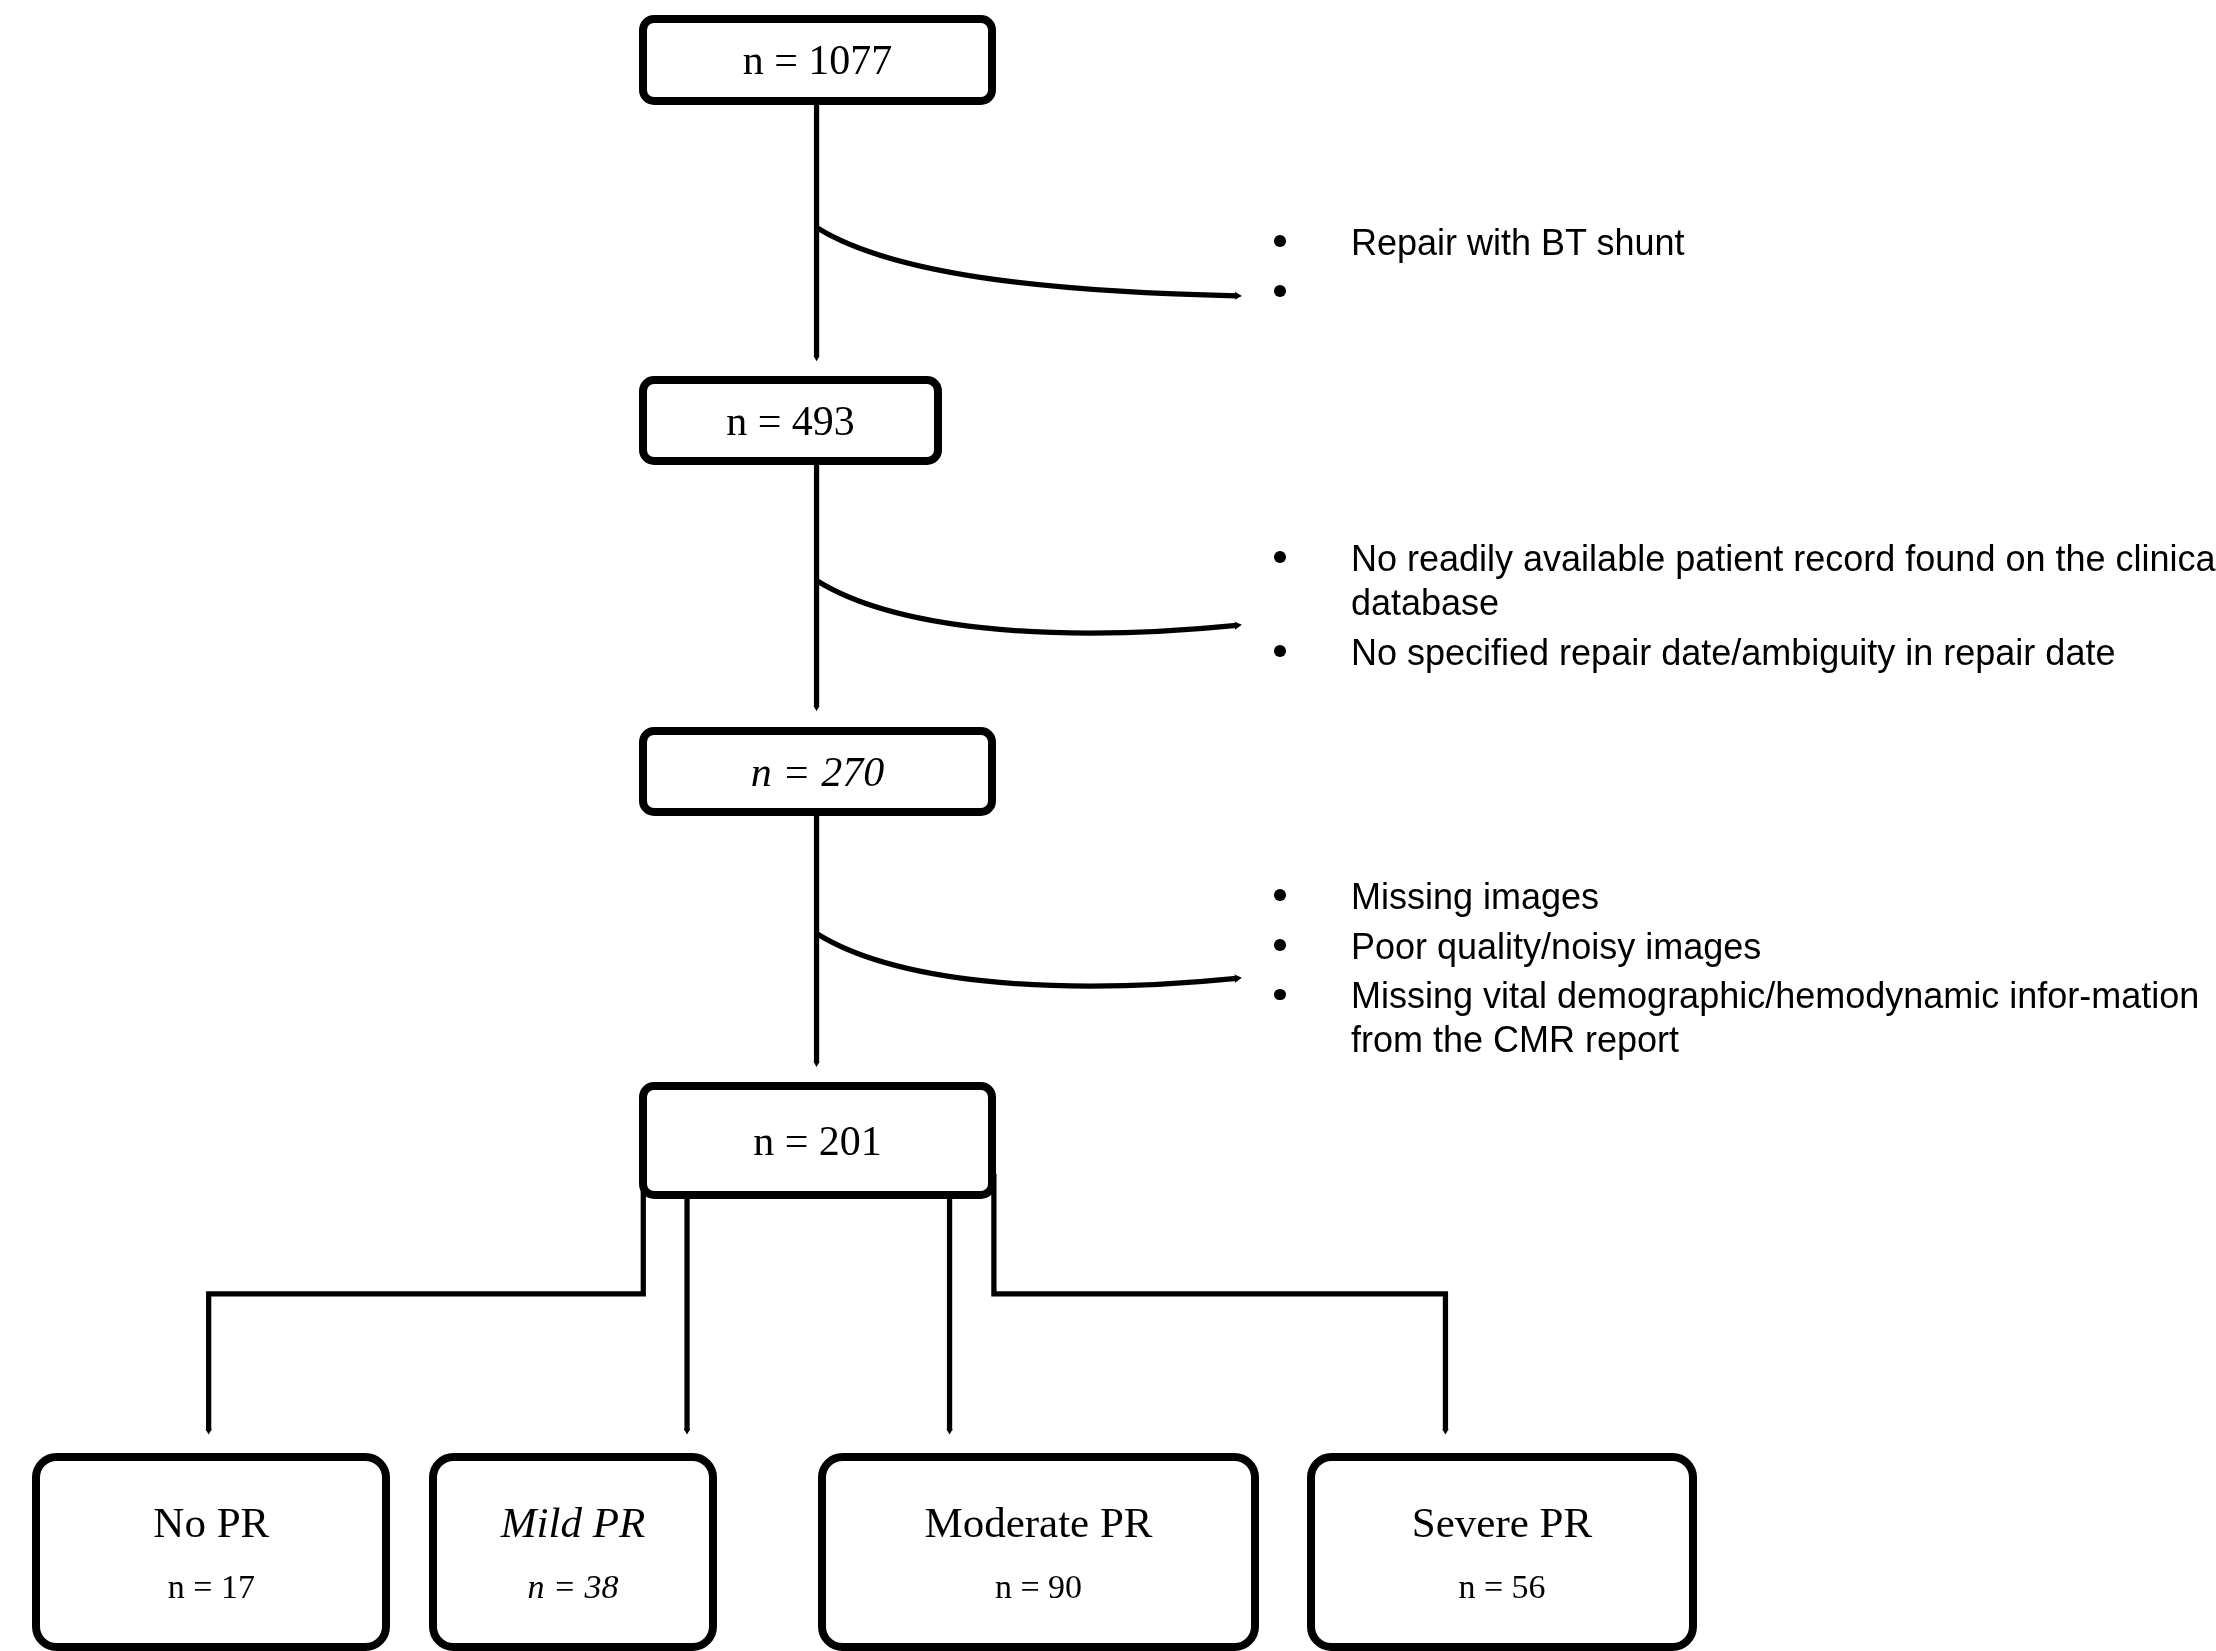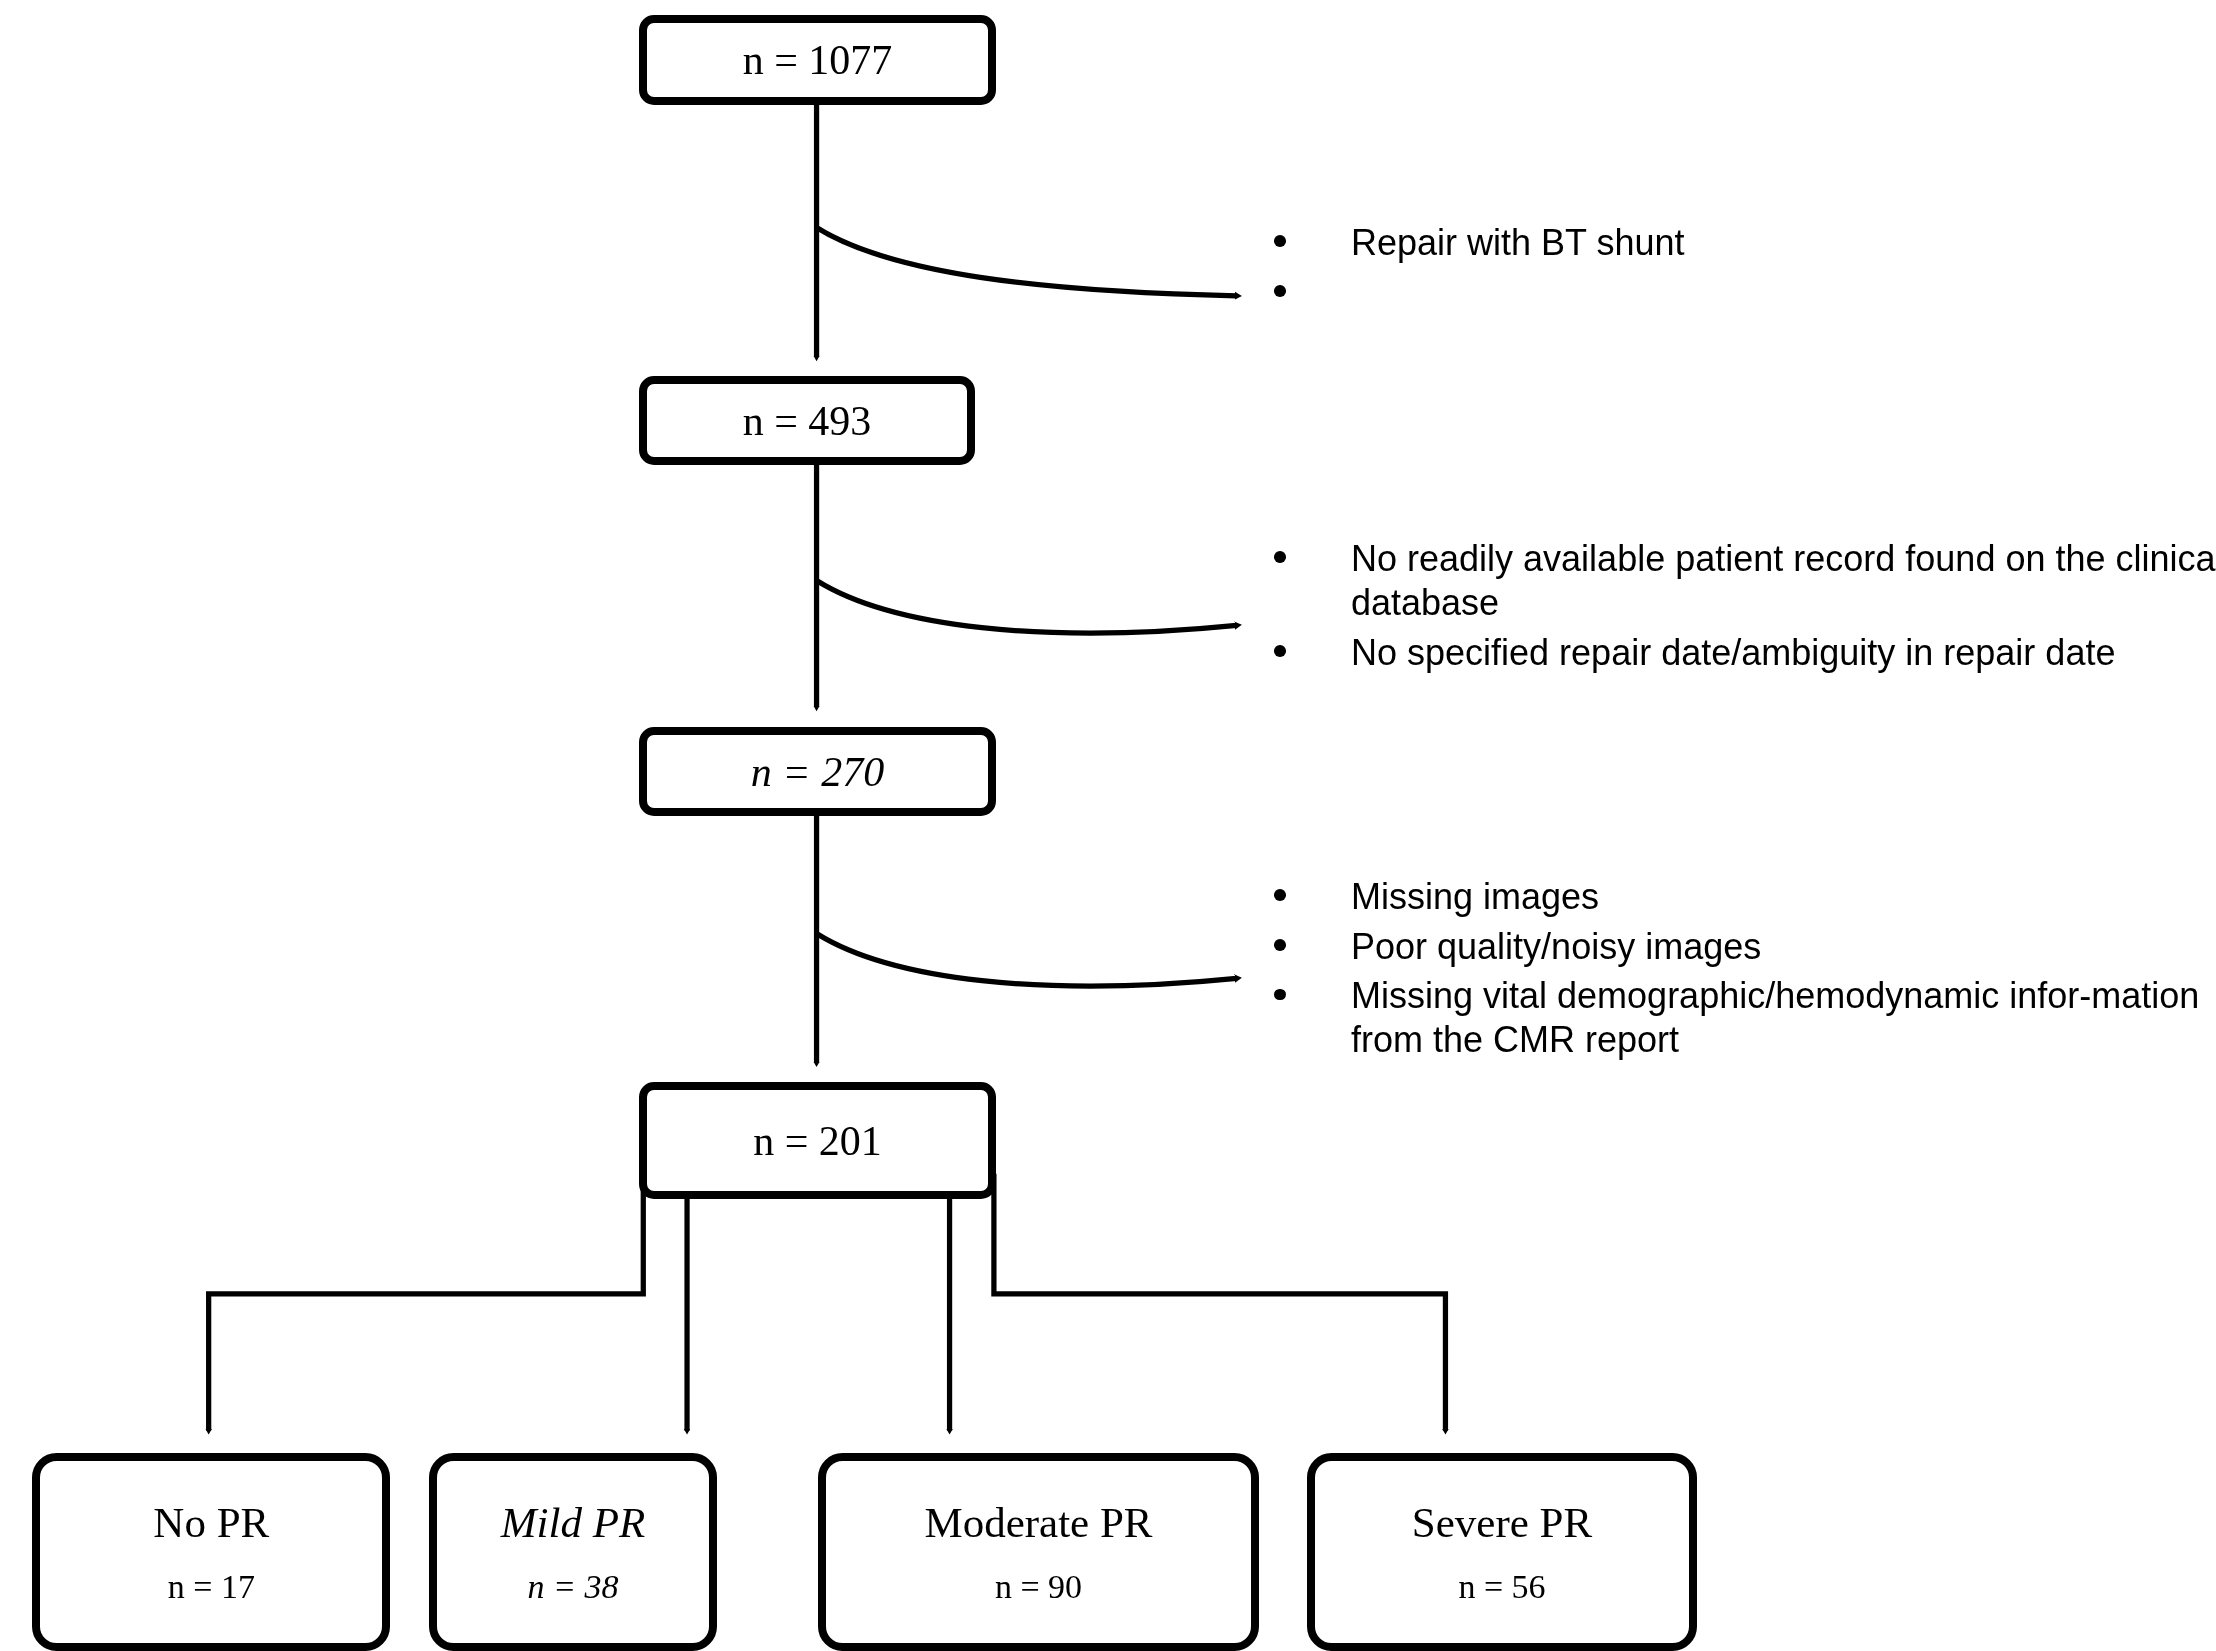--- a/index.html
+++ b/index.html
@@ -9,21 +9,21 @@
   #stage{position:absolute;left:16px;top:0;width:2216px;height:1651px;}
 
   
   .flowbox{position:absolute;box-sizing:border-box;background:#fff;
            border:8.2px solid #000;border-radius:15px;
            display:flex;align-items:center;justify-content:center;
            font-family:"Liberation Serif",serif;color:#000;}
   .flowbox .txt{line-height:1;white-space:nowrap;}
 
   .box-1077{left:623px;top:14.6px;width:357px;height:90px;}
-  .box-493 {left:623px;top:376px;width:336px;height:89px;}
+  .box-493 {left:623px;top:376px;width:303px;height:89px;}
   .box-270 {left:623px;top:727px;width:357px;height:89px;font-style:italic;}
   .box-201 {left:623px;top:1082px;width:357px;height:117px;}
   .box-1077 .txt,.box-493 .txt,.box-270 .txt,.box-201 .txt{font-size:42px;}
 
   
   .outbox{position:absolute;box-sizing:border-box;background:#fff;
           border:8.2px solid #000;border-radius:24.5px;
           display:flex;flex-direction:column;align-items:center;
           justify-content:center;
           font-family:"Liberation Serif",serif;color:#000;}

